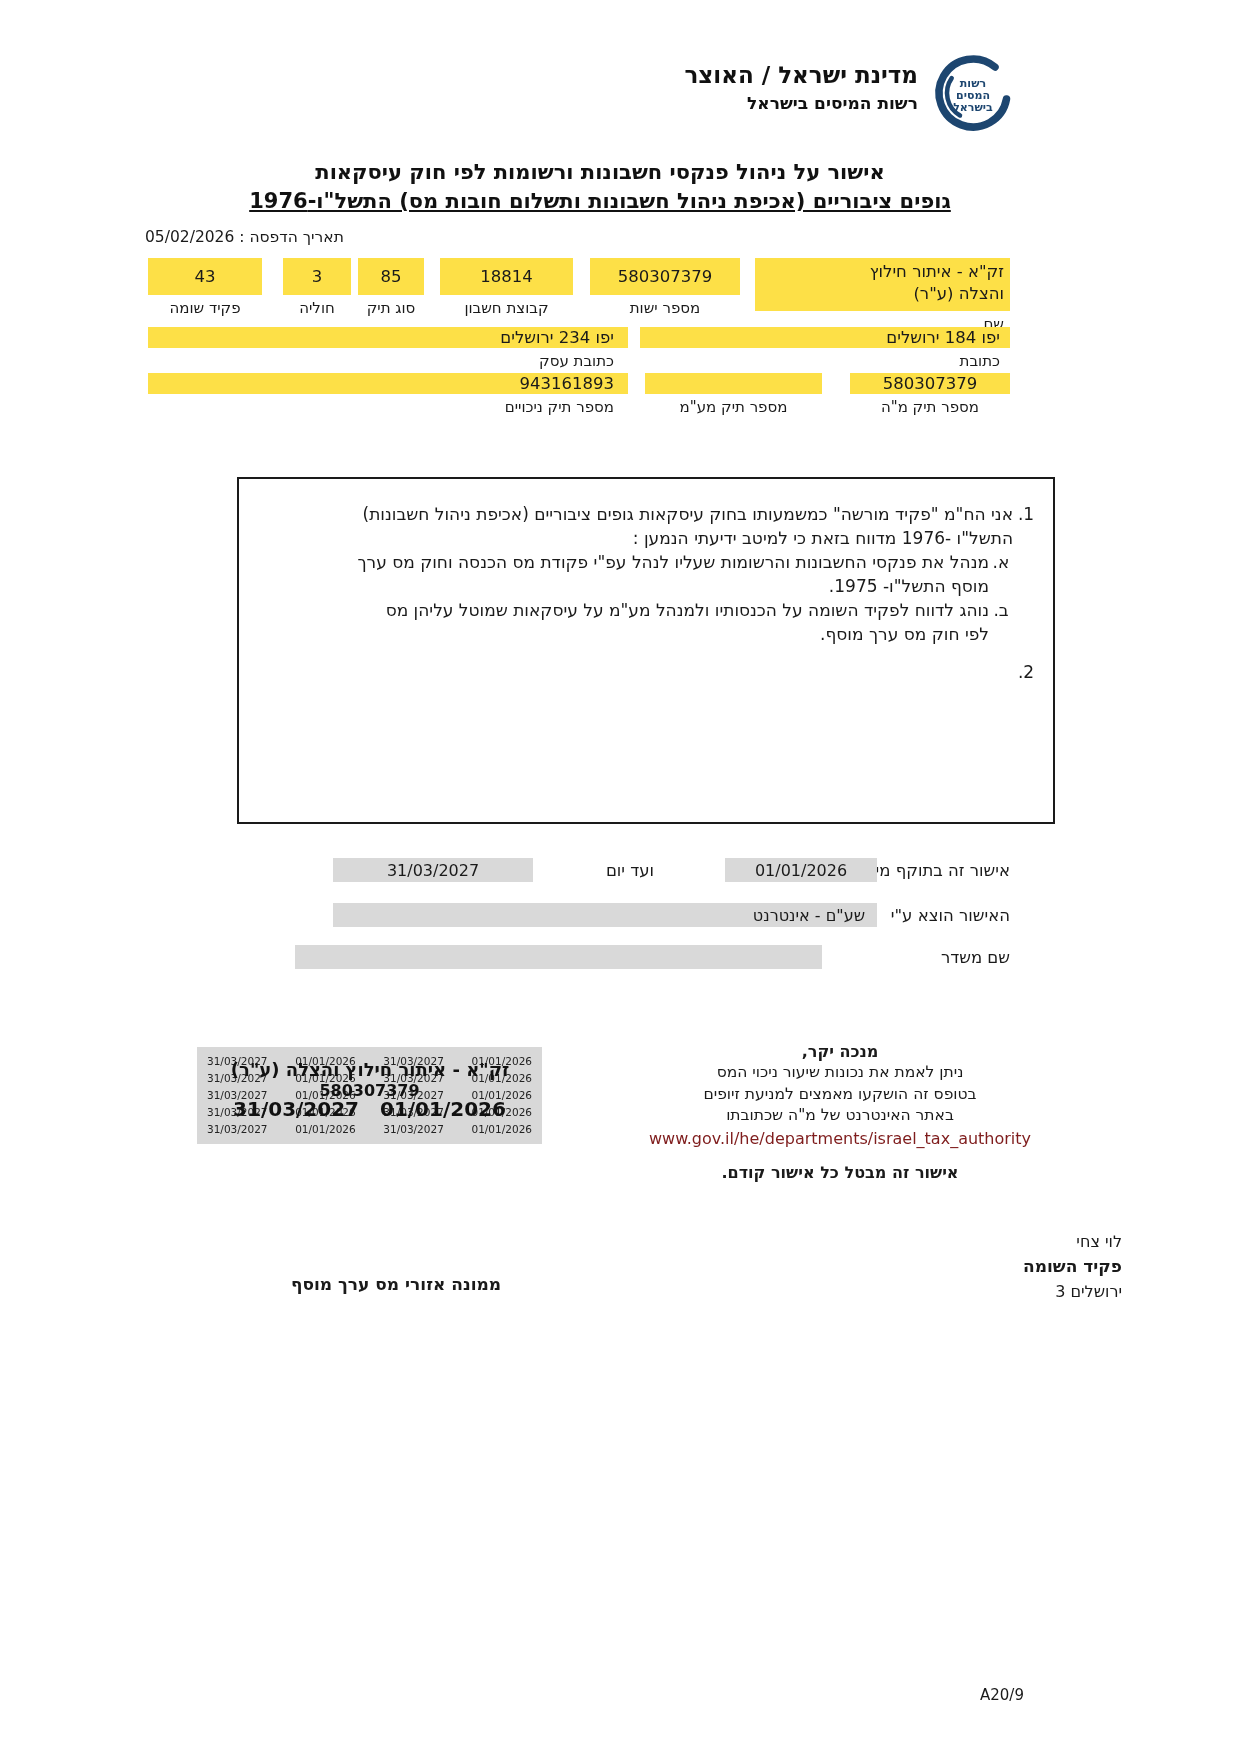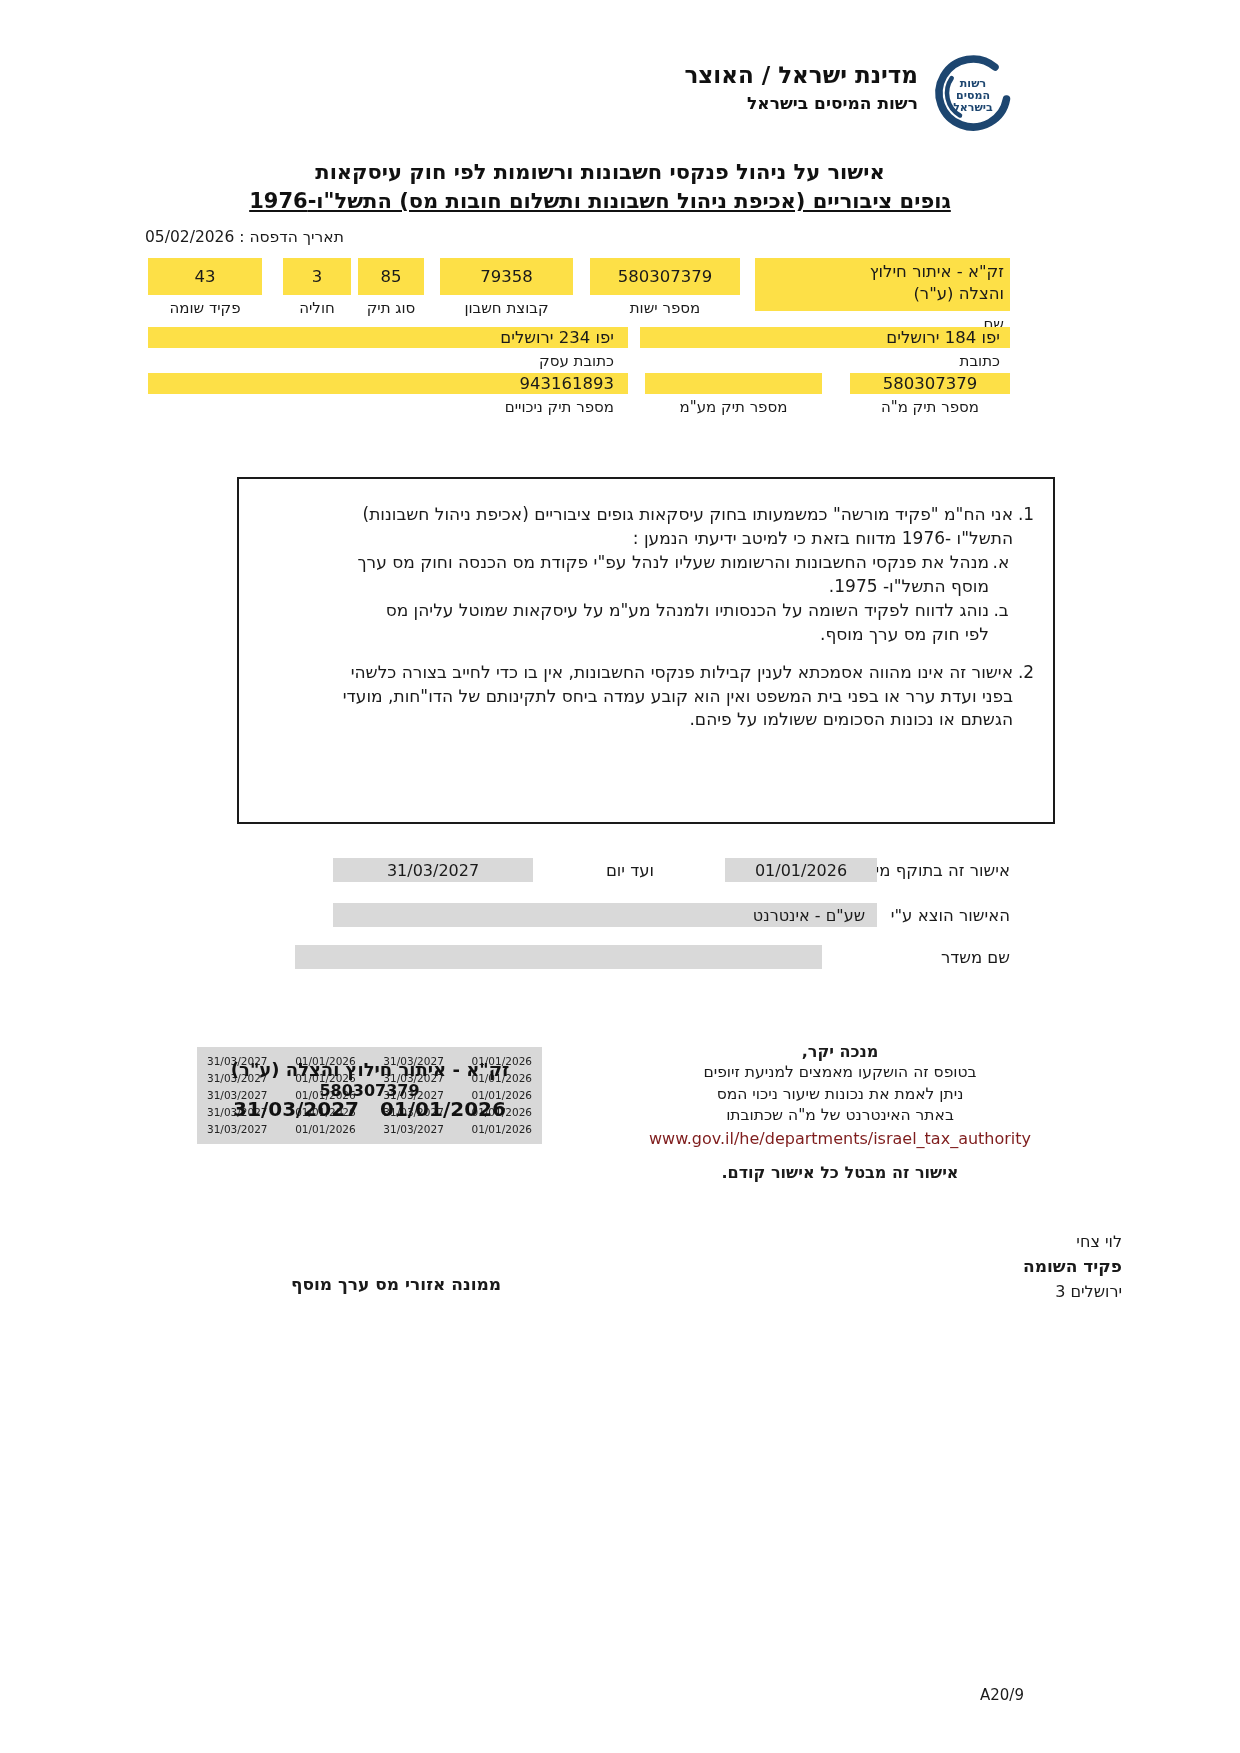--- a/index.html
+++ b/index.html
@@ -107,21 +107,21 @@
   </div>
   <div class="field" style="left:283px;top:258px;width:68px;">
     <div class="fv h37 c">3</div>
     <div class="fl c">חוליה</div>
   </div>
   <div class="field" style="left:358px;top:258px;width:66px;">
     <div class="fv h37 c">85</div>
     <div class="fl c">סוג תיק</div>
   </div>
   <div class="field" style="left:440px;top:258px;width:133px;">
-    <div class="fv h37 c">79358</div>
+    <div class="fv h37 c">18814</div>
     <div class="fl c">קבוצת חשבון</div>
   </div>
   <div class="field" style="left:590px;top:258px;width:150px;">
     <div class="fv h37 c">580307379</div>
     <div class="fl c">מספר ישות</div>
   </div>
   <div class="field" style="left:755px;top:258px;width:255px;">
     <div class="fv h53 r" style="padding-right:6px;">
       <span style="display:inline-block;max-width:168px;text-align:right;">זק"א - איתור חילוץ והצלה (ע"ר)</span>
     </div>
@@ -161,41 +161,38 @@
           <div class="d-text">מנהל את פנקסי החשבונות והרשומות שעליו לנהל עפ"י פקודת מס הכנסה וחוק מס ערך מוסף התשל"ו- 1975.</div>
         </div>
         <div class="d-sub">
           <span class="d-num">ב.</span>
           <div class="d-text">נוהג לדווח לפקיד השומה על הכנסותיו ולמנהל מע"מ על עיסקאות שמוטל עליהן מס לפי חוק מס ערך מוסף.</div>
         </div>
       </div>
     </div>
     <div class="d-item mt15">
       <span class="d-num">2.</span>
-      <div class="d-body">
-        <div class="d-text">אישור זה אינו מהווה אסמכתא לענין קבילות פנקסי החשבונות, אין בו כדי לחייב בצורה כלשהי בפני ועדת ערר או בפני בית המשפט ואין הוא קובע עמדה ביחס לתקינותם של הדו"חות, מועדי הגשתם או נכונות הסכומים ששולמו על פיהם.</div>
-      </div>
     </div>
   </div>
 
   <div class="v-label" style="right:230px;top:861px;">אישור זה בתוקף מיום</div>
   <div class="v-box" style="left:725px;top:858px;width:152px;">01/01/2026</div>
   <div class="v-label" style="left:585px;top:861px;width:90px;text-align:center;">ועד יום</div>
   <div class="v-box" style="left:333px;top:858px;width:200px;">31/03/2027</div>
 
   <div class="v-label" style="right:230px;top:906px;">האישור הוצא ע"י</div>
   <div class="v-box r" style="left:333px;top:903px;width:544px;">שע"ם - אינטרנט</div>
 
   <div class="v-label" style="right:230px;top:948px;">שם משדר</div>
   <div class="v-box r" style="left:295px;top:945px;width:527px;"></div>
 
   <div class="notice">
     <div class="n-greet">מנכה יקר,</div>
+    <div class="n-line">ניתן לאמת את נכונות שיעור ניכוי המס</div>
     <div class="n-line">בטופס זה הושקעו מאמצים למניעת זיופים</div>
-    <div class="n-line">ניתן לאמת את נכונות שיעור ניכוי המס</div>
     <div class="n-line">באתר האינטרנט של מ"ה שכתובתו</div>
     <span class="n-link">www.gov.il/he/departments/israel_tax_authority</span>
     <div class="n-cancel">אישור זה מבטל כל אישור קודם.</div>
   </div>
 
   <div class="wm">
     <div class="wm-row">
       <span>31/03/2027</span>
       <span>01/01/2026</span>
       <span>31/03/2027</span>

